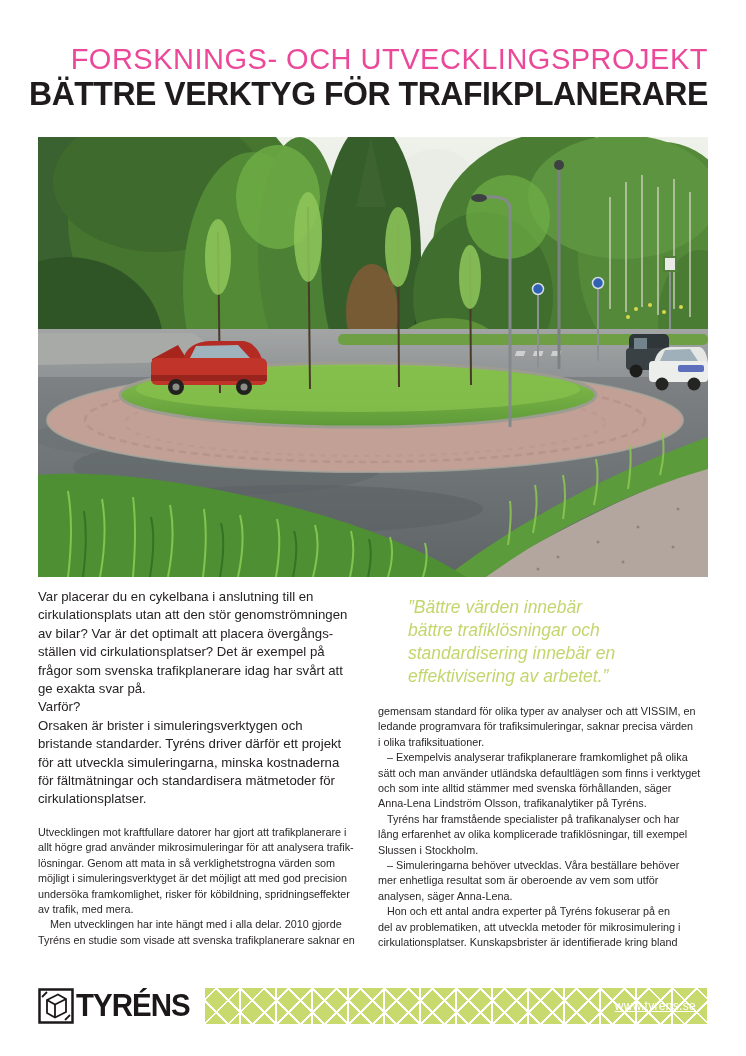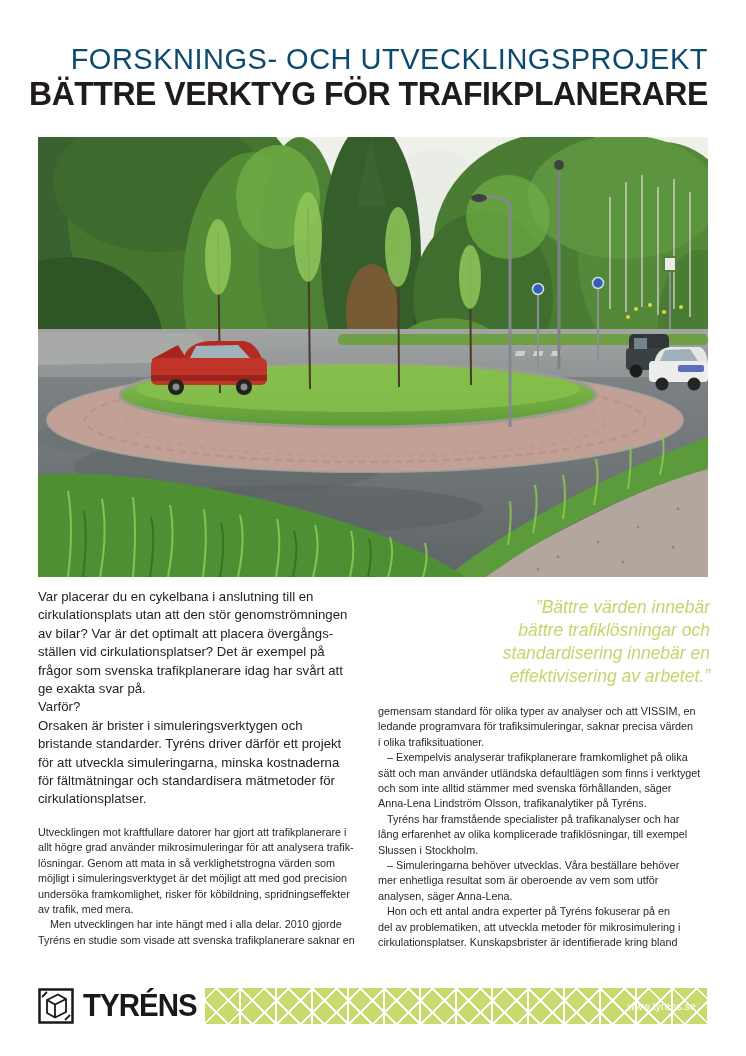--- a/index.html
+++ b/index.html
@@ -5,21 +5,21 @@
   html,body { margin:0; padding:0; background:#f2f2f2; }
   .page {
     position:relative; width:746px; height:1056px; margin:0 auto;
     background:#ffffff; overflow:hidden;
     font-family:"Liberation Sans", sans-serif; color:#2a2627;
   }
   
   .kicker {
     position:absolute; right:38px; top:44px;
     font-size:29px; line-height:30px; font-weight:normal;
-    color:#0c4a6e; letter-spacing:0.5px; white-space:nowrap;text-align:center;
+    color:#ec4899; letter-spacing:0.5px; white-space:nowrap;text-align:center;
   }
   .title {
     position:absolute; right:38px; top:76px;
     font-size:33px; line-height:36px; font-weight:bold;
     color:#1f1b1c; letter-spacing:-0.5px; white-space:nowrap;
     transform:scaleX(0.97); transform-origin:right center;
   }
   
   .photo {
     position:absolute; left:38px; top:137px; width:670px; height:440px;
@@ -37,43 +37,43 @@
     margin-top:12px; font-size:11.5px; font-weight:bold;
     letter-spacing:0.3px; color:#1f1b1c;
   }
   .body {
     margin-top:16px; font-size:10.8px; line-height:15.4px; color:#2b2728;
     white-space:pre-line;
   }
   .quote {
     margin:8px 0 16px 30px;
     font-size:17.5px; line-height:23px; font-style:italic;
-    color:#c3d66d; white-space:pre-line;text-align:right;
+    color:#c3d66d; white-space:pre-line;
   }
   
   .brand {
     position:absolute; left:38px; top:987px; height:38px;
-    display:flex; align-items:center; gap:9px;
+    display:flex; align-items:center; gap:2px;
   }
   .brand-logo { width:36px; height:36px; }
   .brand-name {
     font-size:31px; font-weight:bold; color:#1c1819; letter-spacing:-1px;
     transform:scaleX(0.95); transform-origin:left center;
   }
   .banner {
     position:absolute; left:205px; top:988px; width:503px; height:36px;
     background-color:#c8da6e;
     background-image:
       repeating-linear-gradient(45deg,  rgba(255,255,255,0) 0 15px, #ffffff 15px 17px),
       repeating-linear-gradient(-45deg, rgba(255,255,255,0) 0 15px, #ffffff 15px 17px),
       repeating-linear-gradient(90deg,  rgba(255,255,255,0) 0 34px, #ffffff 34px 36px);
   }
   .banner-url {
     position:absolute; right:12px; top:50%; transform:translateY(-50%);
-    color:#ffffff; font-size:10px; letter-spacing:0.3px;
+    color:#ffffff; font-size:12px; letter-spacing:0.3px;text-decoration:underline;
   }
 </style>
 </head>
 <body>
 
 <div class="page">
 
   <div class="kicker">FORSKNINGS- OCH UTVECKLINGSPROJEKT</div>
   <div class="title">BÄTTRE VERKTYG FÖR TRAFIKPLANERARE</div>
 

